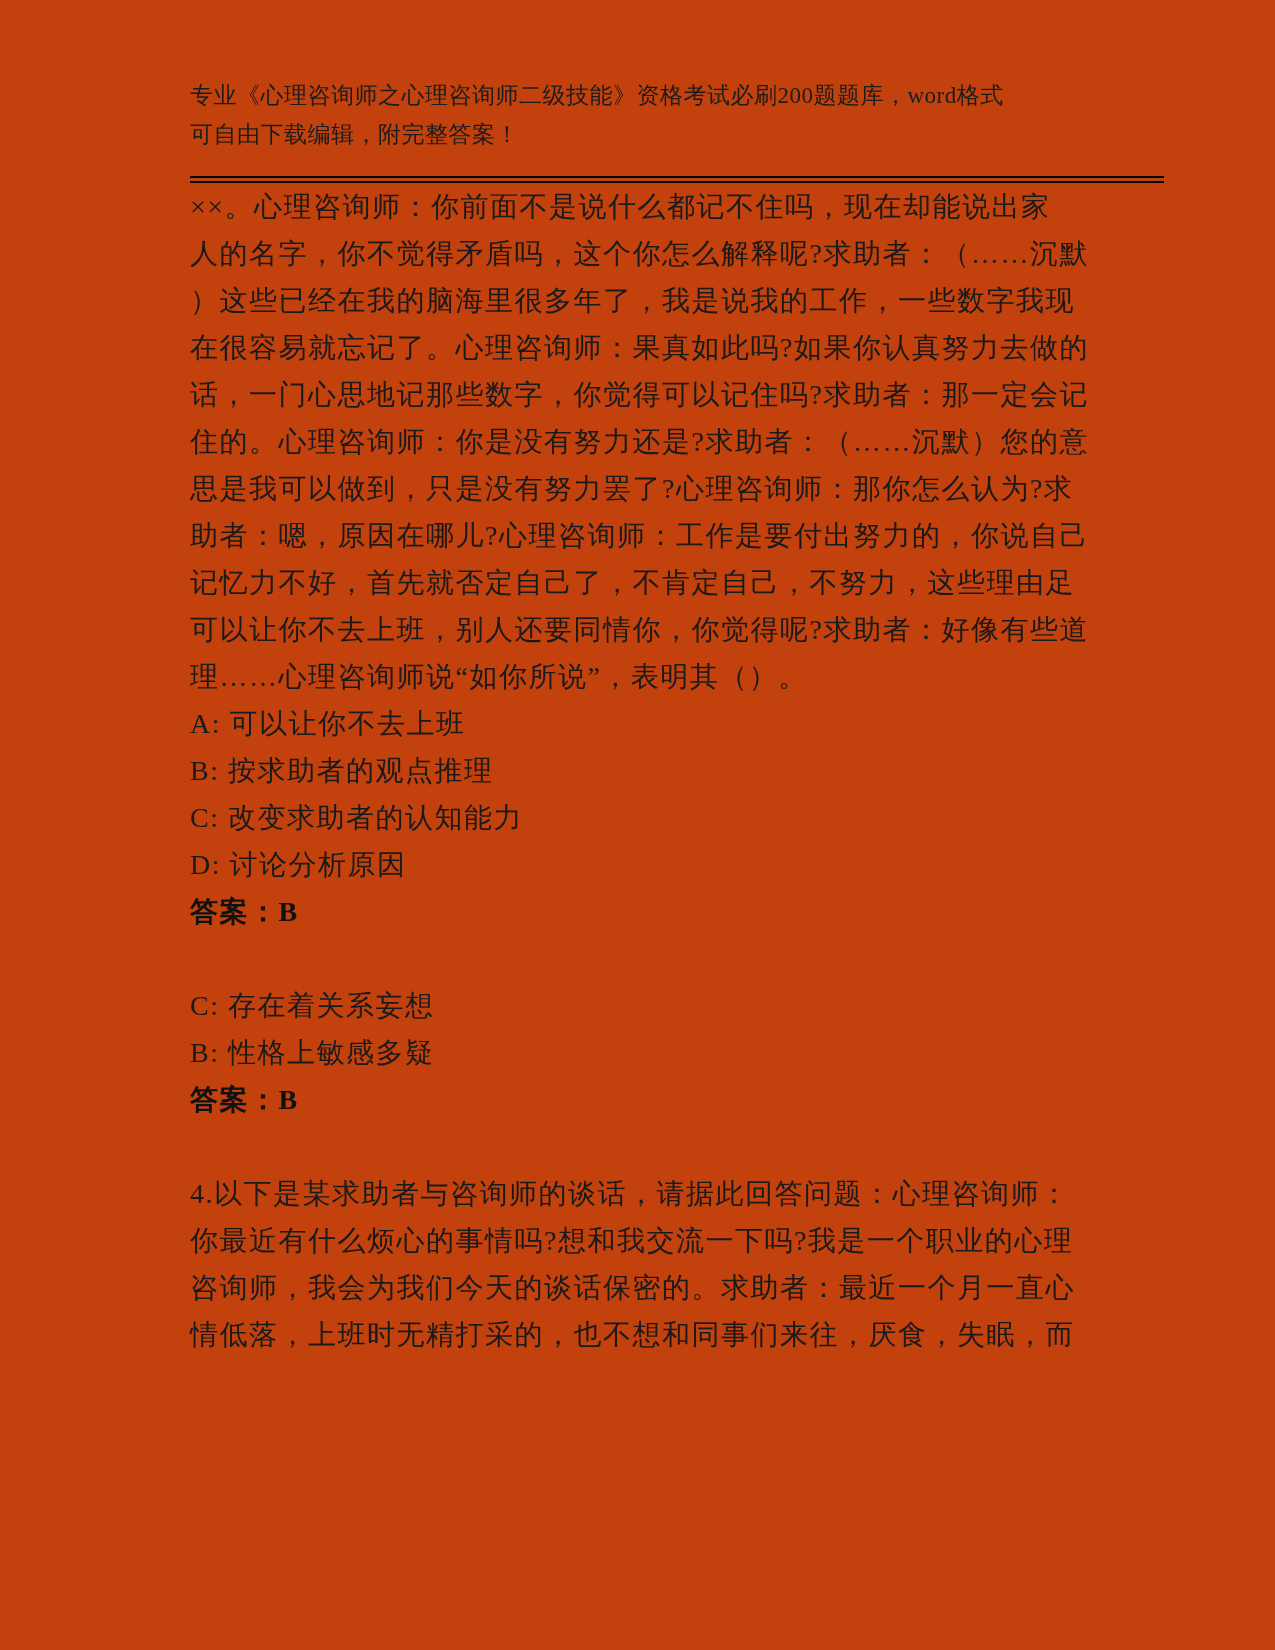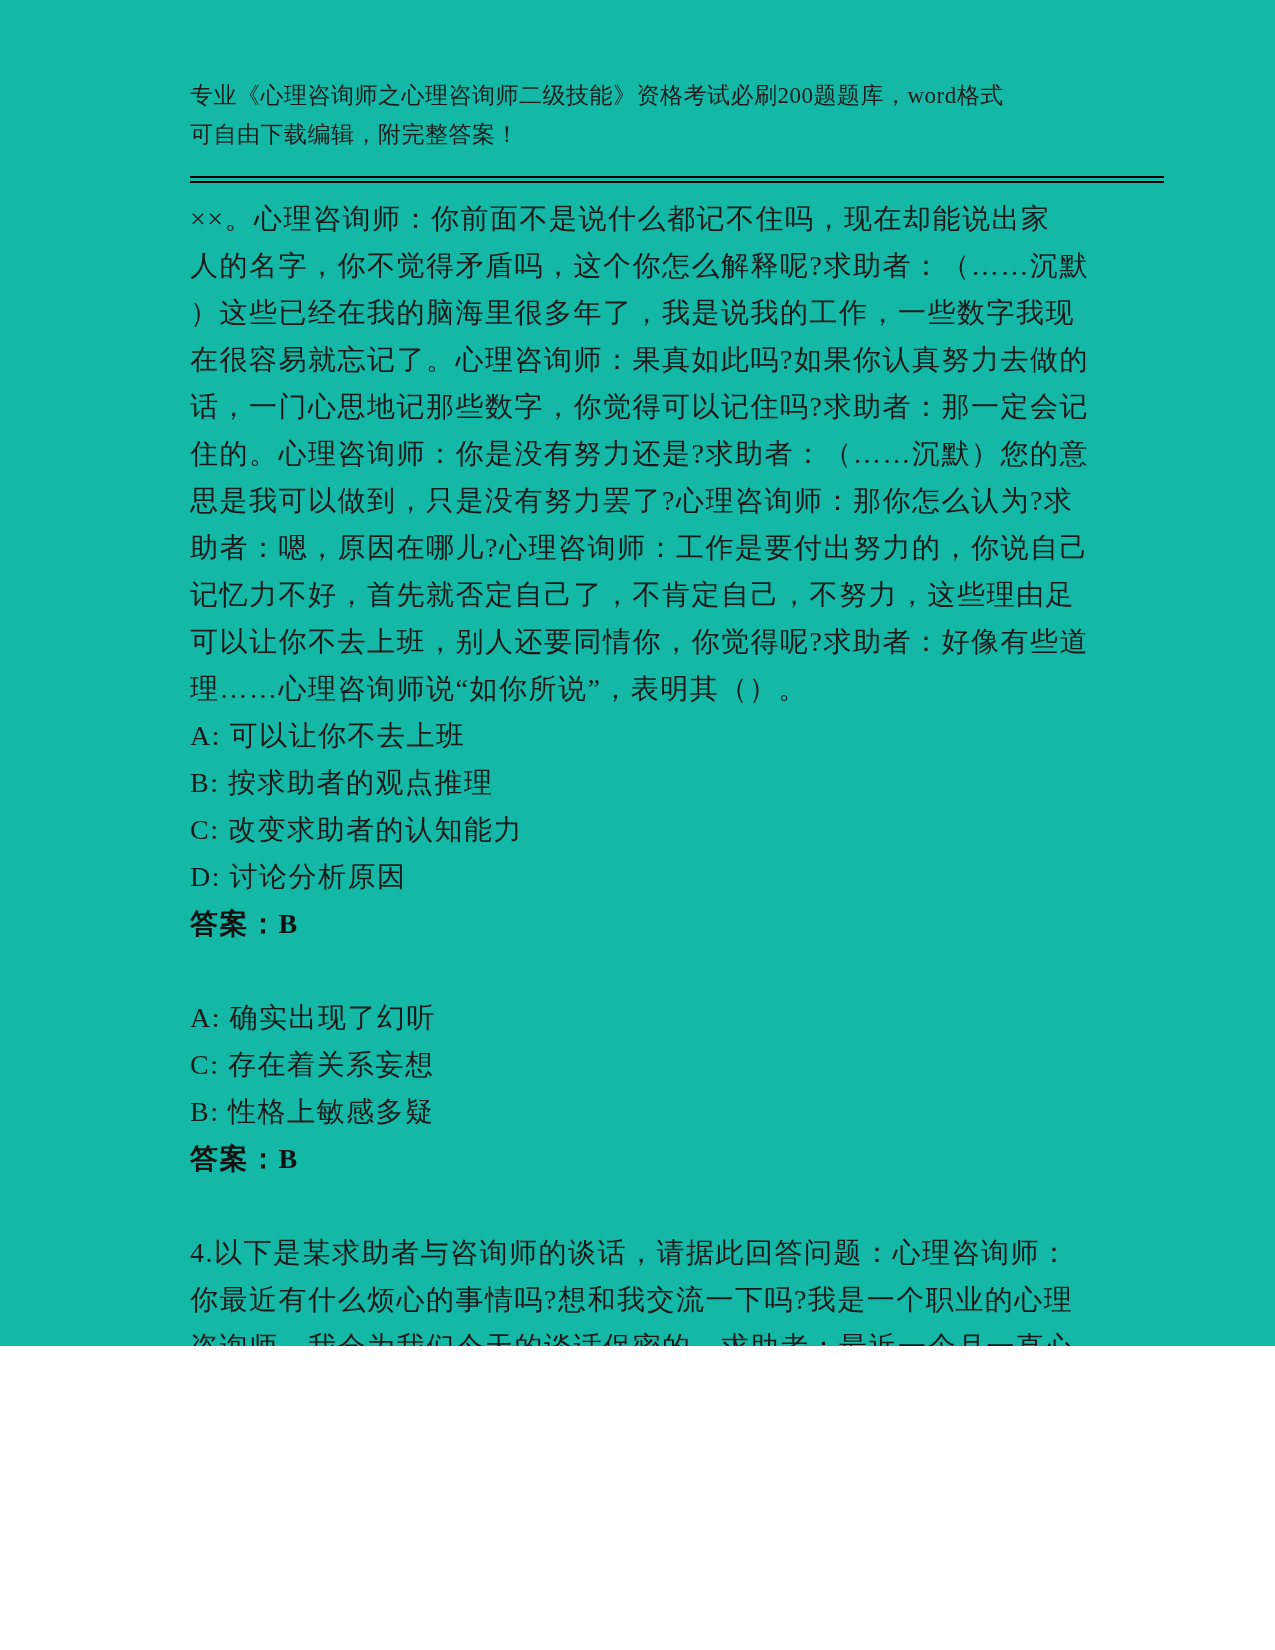--- a/index.html
+++ b/index.html
@@ -3,22 +3,22 @@
 <meta charset="utf-8">
 <style>
   html, body {
     margin: 0;
     padding: 0;
     background: #ffffff;
   }
   .page {
     position: relative;
     width: 1275px;
-    height: 1346px;
-    background: #14b8a6;
+    height: 1650px;
+    background: #c2410c;
     color: #1a1a1a;
     font-family: "Liberation Serif", "DejaVu Serif", serif;
     overflow: hidden;
   }
   .inner {
     box-sizing: border-box;
     padding: 76px 111px 0 190px;
     width: 100%;
   }
   .header-text {
@@ -29,21 +29,20 @@
     color: #1c1c1c;
   }
   .header-rule {
     box-sizing: border-box;
     margin-top: 22px;
     height: 7px;
     border-top: 2px solid #000000;
     border-bottom: 2px solid #000000;
   }
   .doc-body {
-    margin-top: 12px;
     font-size: 28px;
     line-height: 47px;
     letter-spacing: 1.5px;
   }
   .q-block + .q-block {
     margin-top: 47px;
   }
   .q-content, .q-option {
     white-space: pre-line;
   }
@@ -79,21 +78,20 @@
 可以让你不去上班，别人还要同情你，你觉得呢?求助者：好像有些道
 理……心理咨询师说“如你所说”，表明其（）。</div>
         <div class="q-option">A: 可以让你不去上班</div>
         <div class="q-option">B: 按求助者的观点推理</div>
         <div class="q-option">C: 改变求助者的认知能力</div>
         <div class="q-option">D: 讨论分析原因</div>
         <div class="q-answer">答案：B</div>
       </section>
 
       <section class="q-block">
-        <div class="q-option">A: 确实出现了幻听</div>
         <div class="q-option">C: 存在着关系妄想</div>
         <div class="q-option">B: 性格上敏感多疑</div>
         <div class="q-answer">答案：B</div>
       </section>
 
       <section class="q-block">
         <div class="q-content">4.以下是某求助者与咨询师的谈话，请据此回答问题：心理咨询师：
 你最近有什么烦心的事情吗?想和我交流一下吗?我是一个职业的心理
 咨询师，我会为我们今天的谈话保密的。求助者：最近一个月一直心
 情低落，上班时无精打采的，也不想和同事们来往，厌食，失眠，而</div>

